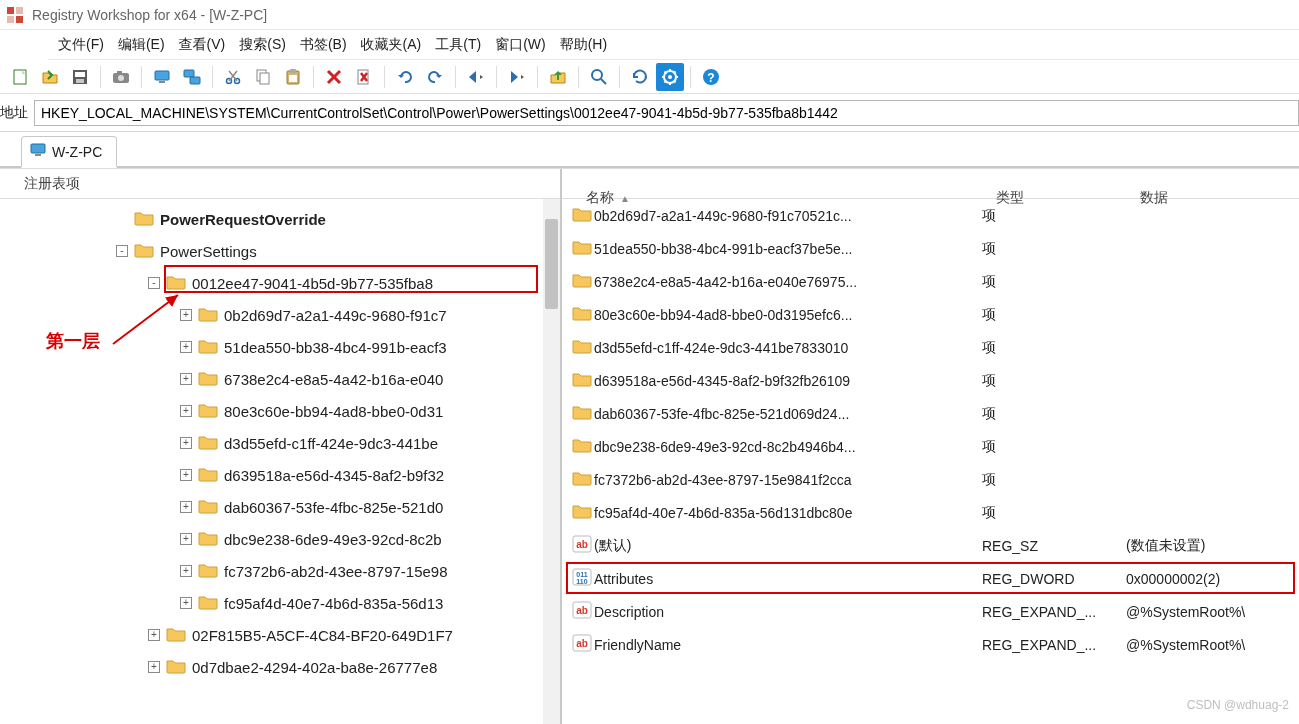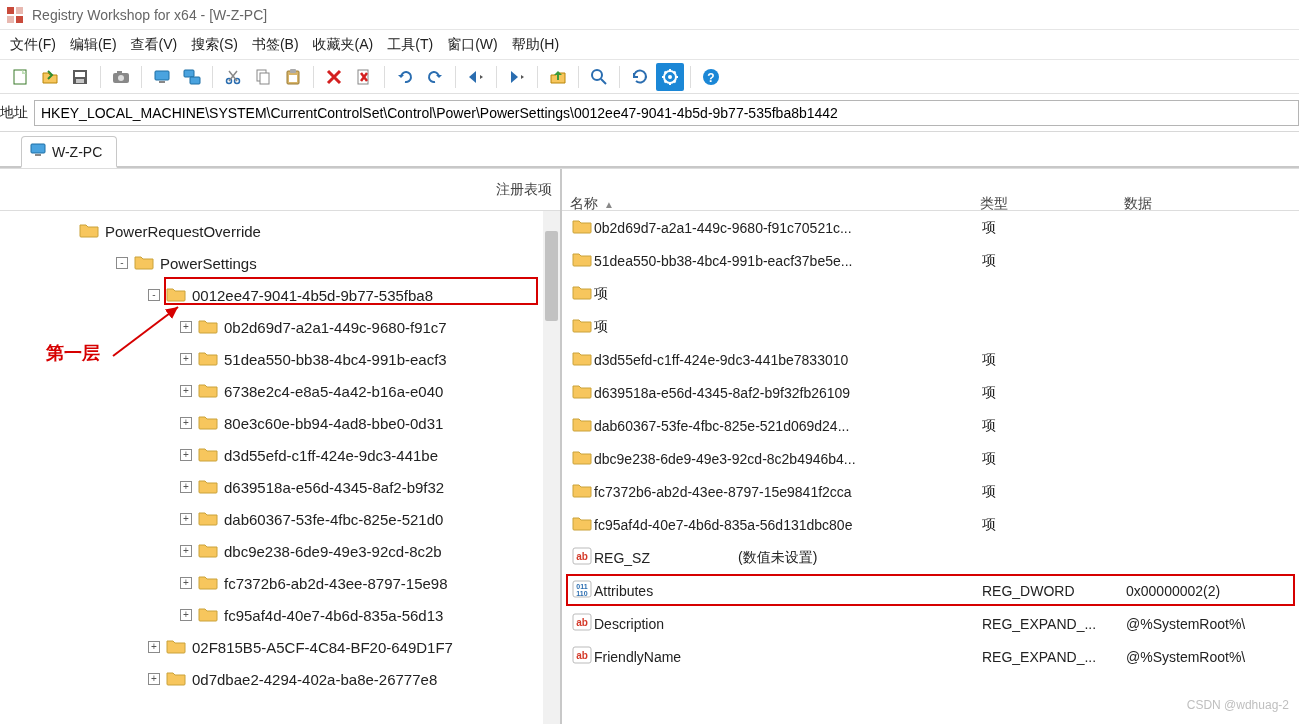--- a/index.html
+++ b/index.html
@@ -1,33 +1,33 @@
 <!DOCTYPE html>
 <html><head>
 <meta charset="utf-8">
 <style>
 * { box-sizing: border-box; margin: 0; padding: 0; }
 body { font-family: "Microsoft YaHei", "Segoe UI", Arial, sans-serif; font-size: 14px; color: #222; background: #fff; overflow: hidden; width: 1299px; height: 724px; display: flex; flex-direction: column; }
 .titlebar { display: flex; align-items: center; height: 30px; padding: 0 6px; background: #fff; border-bottom: 1px solid #e6e6e6; text-align: center; }
 .app-icon svg { display: block; }
 .title-text { margin-left: 8px; color: #666; font-size: 14px; }
-.menubar { display: flex; align-items: center; height: 30px; padding: 0 10px; gap: 14px; border-bottom: 1px solid #e6e6e6; }
+.menubar { display: flex; align-items: center; height: 30px; padding: 0 10px; gap: 14px; border-bottom: 1px solid #e6e6e6; margin-left: 48px; }
 .menubar span { cursor: default; }
 .toolbar { display: flex; align-items: center; height: 34px; padding: 2px 6px; gap: 2px; border-bottom: 1px solid #e0e0e0; }
 .tbtn { width: 28px; height: 28px; display: inline-flex; align-items: center; justify-content: center; border-radius: 2px; cursor: pointer; }
 .tsep { width: 1px; height: 22px; background: #ddd; margin: 0 4px; }
 .addrbar { display: flex; align-items: center; height: 38px; padding: 4px 0; gap: 6px; border-bottom: 1px solid #d8d8d8; }
 .addr-label { font-size: 14px; }
 .addr-input { flex: 1; height: 26px; border: 1px solid #b5b5b5; padding: 2px 6px; font-family: inherit; font-size: 14px; }
 .tabbar { height: 36px; border-bottom: 2px solid #c8c8c8; display: flex; align-items: flex-end; padding: 0 21px; }
 .tab { display: inline-flex; align-items: center; gap: 6px; border: 1px solid #c8c8c8; border-bottom: 2px solid #fff; border-radius: 4px 4px 0 0; padding: 6px 14px 6px 8px; background: #fff; margin-bottom: -2px; cursor: pointer; }
 .panes { flex: 1; display: flex; min-height: 0; border-top: 1px solid #ddd; }
 .leftpane { width: 562px; display: flex; flex-direction: column; border-right: 2px solid #c8c8c8; min-height: 0; }
 .rightpane { flex: 1; display: flex; flex-direction: column; min-height: 0; }
-.pane-header { height: 42px; display: flex; align-items: center; padding: 0 8px; border-bottom: 1px solid #ddd; background: #fff; font-size: 14px; color: #444; justify-content: flex-end; }
+.pane-header { height: 30px; display: flex; align-items: center; padding: 0 24px; border-bottom: 1px solid #ddd; background: #fff; font-size: 14px; color: #444; }
 .col { display: inline-flex; align-items: center; margin-top: 29px; }
 .col.name { flex: 0 0 410px; }
 .col.type { flex: 0 0 144px; }
 .col.data { flex: 1; }
 .sort-tri { margin-left: 6px; color: #888; font-size: 10px; }
 .tree-scroll, .list-scroll { flex: 1; overflow: hidden; position: relative; }
 .vscroll { position: absolute; right: 0; top: 0; bottom: 0; width: 17px; background: #f1f1f1; }
 .vscroll-thumb { position: absolute; left: 2px; right: 2px; background: #c2c2c2; border-radius: 2px; }
 .tree { padding: 4px 0 4px 0; position: relative; }
 .tree-row { height: 32px; display: flex; align-items: center; white-space: nowrap; cursor: pointer; position: relative; }
@@ -229,21 +229,21 @@
 </div>
 
 <div class="panes">
 
   <div class="leftpane">
     <div class="pane-header">
       <span>注册表项</span>
     </div>
     <div class="tree-scroll">
       <div class="tree" id="tree">
-          <div class="tree-row" style="padding-left: 61px;">
+          <div class="tree-row" style="padding-left: 116px; font-weight: bold;">
             <span class="exp blank"></span>
             <span class="folder"><svg width="20" height="16">
                 <path d="M1 3h6l2 2h10v9a1 1 0 0 1-1 1H2a1 1 0 0 1-1-1z" fill="#f7c65d" stroke="#caa23a"></path>
               </svg></span>
             <span class="tree-label">PowerRequestOverride</span>
           </div>
           <div class="tree-row" style="padding-left: 116px;">
             <span class="exp">-</span>
             <span class="folder"><svg width="20" height="16">
                 <path d="M1 3h6l2 2h10v9a1 1 0 0 1-1 1H2a1 1 0 0 1-1-1z" fill="#f7c65d" stroke="#caa23a"></path>
@@ -382,27 +382,29 @@
                 <path d="M1 3h6l2 2h10v9a1 1 0 0 1-1 1H2a1 1 0 0 1-1-1z" fill="#f7c65d" stroke="#caa23a"></path>
               </svg></span>
             <span class="name">51dea550-bb38-4bc4-991b-eacf37be5e...</span>
             <span class="type">项</span>
             <span class="data"></span>
           </div>
           <div class="list-row">
             <span class="icon"><svg width="20" height="16">
                 <path d="M1 3h6l2 2h10v9a1 1 0 0 1-1 1H2a1 1 0 0 1-1-1z" fill="#f7c65d" stroke="#caa23a"></path>
               </svg></span>
-            <span class="type">项</span>
-            <span class="data"></span>
-          </div>
-          <div class="list-row">
-            <span class="icon"><svg width="20" height="16">
-                <path d="M1 3h6l2 2h10v9a1 1 0 0 1-1 1H2a1 1 0 0 1-1-1z" fill="#f7c65d" stroke="#caa23a"></path>
-              </svg></span>
+            <span class="name">6738e2c4-e8a5-4a42-b16a-e040e76975...</span>
+            <span class="type">项</span>
+            <span class="data"></span>
+          </div>
+          <div class="list-row">
+            <span class="icon"><svg width="20" height="16">
+                <path d="M1 3h6l2 2h10v9a1 1 0 0 1-1 1H2a1 1 0 0 1-1-1z" fill="#f7c65d" stroke="#caa23a"></path>
+              </svg></span>
+            <span class="name">80e3c60e-bb94-4ad8-bbe0-0d3195efc6...</span>
             <span class="type">项</span>
             <span class="data"></span>
           </div>
           <div class="list-row">
             <span class="icon"><svg width="20" height="16">
                 <path d="M1 3h6l2 2h10v9a1 1 0 0 1-1 1H2a1 1 0 0 1-1-1z" fill="#f7c65d" stroke="#caa23a"></path>
               </svg></span>
             <span class="name">d3d55efd-c1ff-424e-9dc3-441be7833010</span>
             <span class="type">项</span>
             <span class="data"></span>
@@ -445,20 +447,21 @@
               </svg></span>
             <span class="name">fc95af4d-40e7-4b6d-835a-56d131dbc80e</span>
             <span class="type">项</span>
             <span class="data"></span>
           </div>
           <div class="list-row">
             <span class="icon"><svg width="20" height="18">
                 <rect x="1" y="1" width="18" height="16" rx="2" fill="#fff" stroke="#bbb"></rect>
                 <text x="10" y="13" text-anchor="middle" font-size="10" font-weight="700" fill="#d43a2a">ab</text>
               </svg></span>
+            <span class="name">(默认)</span>
             <span class="type">REG_SZ</span>
             <span class="data">(数值未设置)</span>
           </div>
           <div class="list-row">
             <span class="icon"><svg width="20" height="18">
                 <rect x="1" y="1" width="18" height="16" rx="2" fill="#fff" stroke="#bbb"></rect>
                 <text x="10" y="9" text-anchor="middle" font-size="7" font-weight="700" fill="#2a6db0">011</text>
                 <text x="10" y="16" text-anchor="middle" font-size="7" font-weight="700" fill="#2a6db0">110</text>
               </svg></span>
             <span class="name">Attributes</span>

